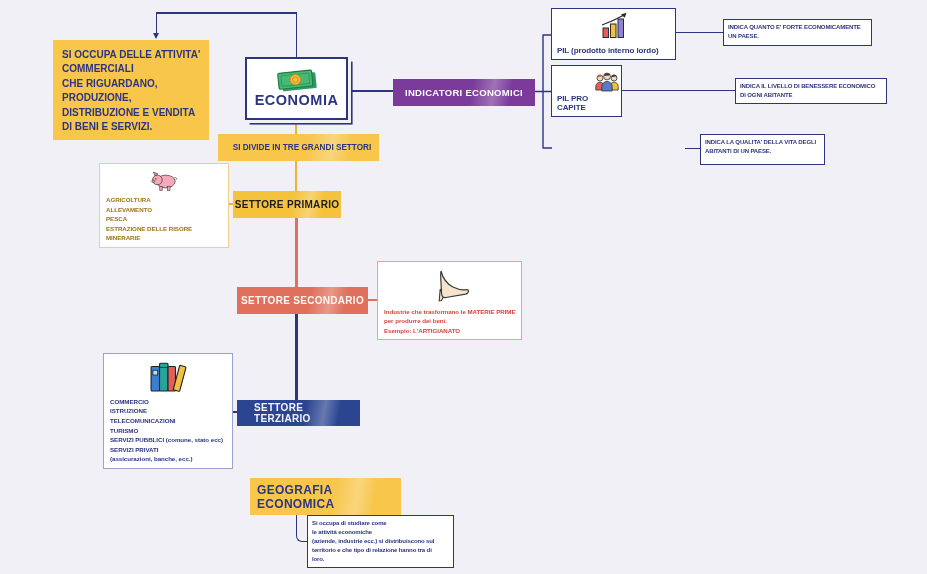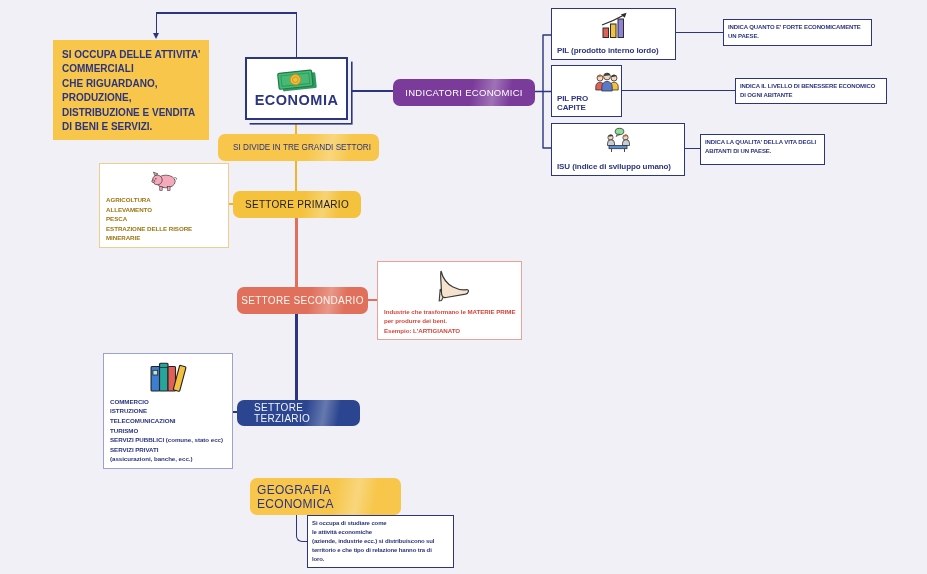--- a/index.html
+++ b/index.html
@@ -4,22 +4,22 @@
 <style>
   html,body{margin:0;padding:0;background:#f1f0f6;font-family:"Liberation Sans",sans-serif;}
   .canvas{position:relative;width:927px;height:574px;background:#f1f0f6;overflow:hidden;}
   .abs{position:absolute;box-sizing:border-box;}
   
   .hline{position:absolute;height:1.5px;background:#2c3580;}
   .vline{position:absolute;width:1.5px;background:#2c3580;}
   .spine{position:absolute;width:2.6px;}
   .arrow-down{position:absolute;width:0;height:0;border-left:3.5px solid transparent;border-right:3.5px solid transparent;border-top:6px solid #2c3580;}
   
-  .hl{position:absolute;display:flex;align-items:center;justify-content:center;font-weight:normal;box-sizing:border-box;
-      background-image:linear-gradient(100deg,rgba(255,255,255,0) 55%,rgba(255,255,255,.28) 70%,rgba(255,255,255,0) 82%);border-radius:7px;}
+  .hl{position:absolute;display:flex;align-items:center;justify-content:center;font-weight:bold;box-sizing:border-box;
+      background-image:linear-gradient(100deg,rgba(255,255,255,0) 55%,rgba(255,255,255,.28) 70%,rgba(255,255,255,0) 82%);}
   .hl-yellow{background-color:#f7c64a;color:#2c3580;padding-left:7px;}
   .hl-purple{background-color:#7b3b9b;color:#ffffff;}
   .hl-salmon{background-color:#e0705c;color:#fff7f2;}
   .hl-navy{background-color:#2b4590;color:#f2f3fa;padding-left:17px;}
   
   .frame{position:absolute;background:#ffffff;border:1.3px solid #2c3580;box-sizing:border-box;
          display:flex;flex-direction:column;align-items:center;}
   .frame-label{font-size:8px;font-weight:bold;color:#2c3580;white-space:pre-line;letter-spacing:-0.1px;
                width:100%;box-sizing:border-box;padding:0 4px 4px 5px;margin-top:auto;}
   .detail-box{position:absolute;background:#ffffff;box-sizing:border-box;display:flex;flex-direction:column;align-items:center;}
@@ -110,42 +110,26 @@
       <path d="M16.8 20 v-3.6 a4.2 4.2 0 0 1 8.4 0 V20 Z" fill="#f3c13f" stroke="#333" stroke-width="0.8"></path>
       <circle cx="14" cy="6.5" r="3.4" fill="#f6d7bd" stroke="#333" stroke-width="0.8"></circle>
       <path d="M10.8 6 a3.4 3.4 0 0 1 6.5 -0.8" fill="#3b3b3b"></path>
       <path d="M8.8 21 v-4.4 a5.2 5.2 0 0 1 10.4 0 V21 Z" fill="#5b79c9" stroke="#333" stroke-width="0.8"></path>
     </svg>
     <div class="frame-label">PIL PRO CAPITE</div>
   </div>
   <div class="note" style="left:735px;top:78px;width:152px;height:26px;">INDICA IL LIVELLO DI BENESSERE ECONOMICO
 DI OGNI ABITANTE</div>
 
-  <div class="frame" style="left:551px;top:123px;width:134px;height:53px;">
-    <svg class="icon" style="margin-top:3px;" width="30" height="26" viewBox="0 0 30 26">
-      <ellipse cx="16.5" cy="4.5" rx="4.3" ry="3.2" fill="#8fdc96" stroke="#333" stroke-width="0.8"></ellipse>
-      <path d="M14.5 7 L13 9.5 L17 7.4 Z" fill="#8fdc96" stroke="#333" stroke-width="0.6"></path>
-      <circle cx="7.5" cy="10.5" r="2.6" fill="#f6d7bd" stroke="#333" stroke-width="0.8"></circle>
-      <path d="M5.2 9.8 a2.6 2.6 0 0 1 4.8 -0.9" fill="#3b3b3b"></path>
-      <path d="M4.5 18.5 v-2.3 a3.5 3.5 0 0 1 7 0 v2.3 Z" fill="#c9cdd6" stroke="#333" stroke-width="0.8"></path>
-      <circle cx="22.5" cy="10.5" r="2.6" fill="#f6d7bd" stroke="#333" stroke-width="0.8"></circle>
-      <path d="M20.2 9.8 a2.6 2.6 0 0 1 4.8 -0.9" fill="#b56a3e"></path>
-      <path d="M19.5 18.5 v-2.3 a3.5 3.5 0 0 1 7 0 v2.3 Z" fill="#c9cdd6" stroke="#333" stroke-width="0.8"></path>
-      <rect x="6" y="18.5" width="18" height="3.2" fill="#5b8fd4" stroke="#333" stroke-width="0.8"></rect>
-      <line x1="8.5" y1="21.7" x2="8.5" y2="25" stroke="#333" stroke-width="0.9"></line>
-      <line x1="21.5" y1="21.7" x2="21.5" y2="25" stroke="#333" stroke-width="0.9"></line>
-    </svg>
-    <div class="frame-label">ISU (indice di sviluppo umano)</div>
-  </div>
   <div class="note" style="left:700px;top:134px;width:125px;height:31px;">INDICA LA QUALITA' DELLA VITA DEGLI
 ABITANTI DI UN PAESE.</div>
 
   <div class="hl hl-yellow" style="left:218px;top:134px;width:161px;height:27px;font-size:8.2px;">SI DIVIDE IN TRE GRANDI SETTORI</div>
 
-  <div class="hl" style="left:233px;top:191px;width:128px;height:27px;font-size:10px;background-color:#f5c23e;color:#1d1d1d;letter-spacing:.3px;">SETTORE PRIMARIO</div>
+  <div class="hl" style="left:233px;top:191px;width:108px;height:27px;font-size:10px;background-color:#f5c23e;color:#1d1d1d;letter-spacing:.3px;">SETTORE PRIMARIO</div>
 
   <div class="detail-box" style="left:99px;top:163px;width:130px;height:85px;border:1px solid #eccf8d;">
     <svg class="icon" style="margin-top:6px;" width="48" height="38" viewBox="0 0 48 38">
       <ellipse cx="27" cy="19" rx="15.5" ry="10.5" fill="#f4aabb" stroke="#3a3a3a" stroke-width="1.2"></ellipse>
       <path d="M40.5 13.5 c3.5 -2.5 6 0.8 3 3" fill="none" stroke="#3a3a3a" stroke-width="1.1"></path>
       <rect x="17" y="27" width="4" height="7" fill="#f4aabb" stroke="#3a3a3a" stroke-width="1"></rect>
       <rect x="30" y="27" width="4" height="7" fill="#f4aabb" stroke="#3a3a3a" stroke-width="1"></rect>
       <circle cx="13" cy="16.5" r="8" fill="#f4aabb" stroke="#3a3a3a" stroke-width="1.2"></circle>
       <path d="M9 9.5 L6.5 3.5 L14 6.5 Z" fill="#f4aabb" stroke="#3a3a3a" stroke-width="1.1"></path>
       <circle cx="10.5" cy="14.5" r="1.1" fill="#333"></circle>

